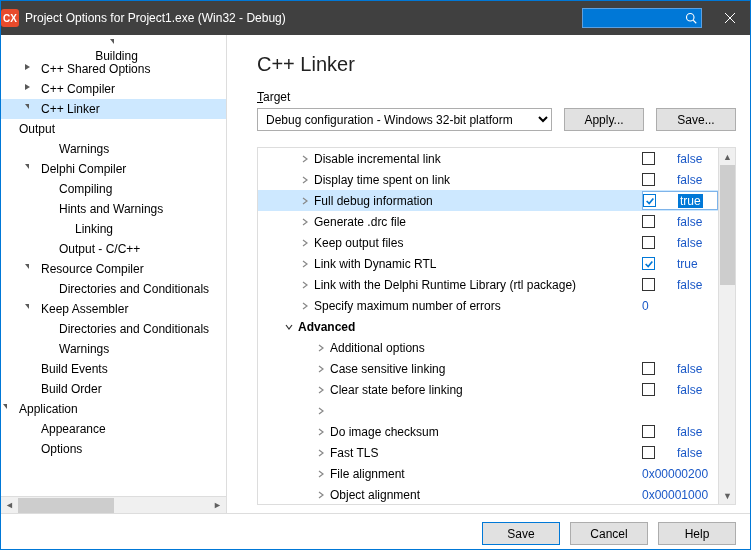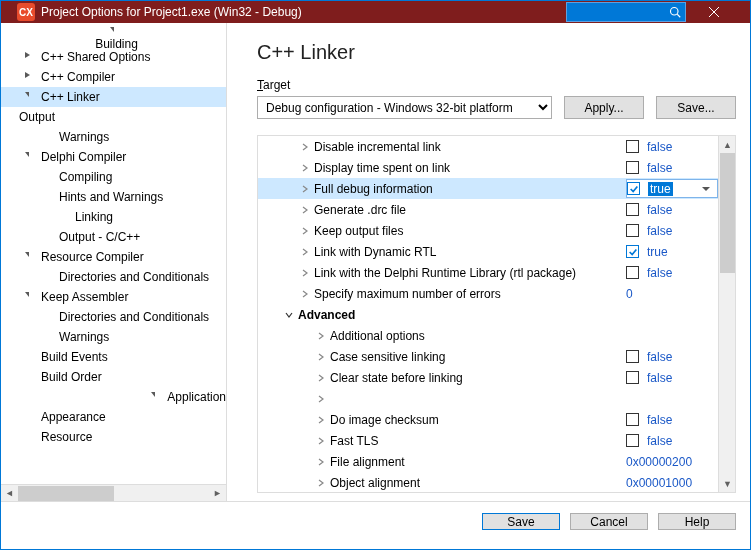--- a/index.html
+++ b/index.html
@@ -1,17 +1,17 @@
 <!DOCTYPE html>
 <html><head>
 <meta charset="utf-8">
 <style>
 *{box-sizing:border-box;font-family:"Segoe UI",Tahoma,sans-serif;font-size:12px;margin:0;padding:0}
 body{background:#fff;width:751px;height:550px;overflow:hidden;border:1px solid #0078d7}
-.titlebar{background:#7f1d1d;height:22px;display:flex;align-items:center;color:#fff;padding:0 16px}
+.titlebar{background:#404040;height:34px;display:flex;align-items:center;color:#fff;padding:0 0}
 .titlebar .logo{width:18px;height:18px;background:#e84b2c;border-radius:3px;display:flex;align-items:center;justify-content:center;font-weight:bold;font-size:10px;color:#fff;margin-right:6px}
 .titlebar .title{flex:1}
 .titlebar .search{width:120px;height:20px;border:1px solid #5da0e0;background:#0078d7;margin-right:8px;display:flex;align-items:center;justify-content:flex-end;padding-right:4px}
 .titlebar .search svg{width:12px;height:12px;stroke:#fff;fill:none;stroke-width:1.5}
 .titlebar .close{width:40px;height:30px;display:flex;align-items:center;justify-content:center;cursor:pointer}
 .titlebar .close svg{width:10px;height:10px;stroke:#fff;stroke-width:1}
 .content{display:flex;height:478px}
 .sidebar{width:226px;border-right:1px solid #ddd;overflow:hidden;display:flex;flex-direction:column}
 .tree{flex:1;overflow-y:auto;padding:4px 0}
 .tree-item{display:flex;align-items:center;height:20px;cursor:pointer;white-space:nowrap}
@@ -35,35 +35,35 @@
 .options-wrap{flex:1;display:flex;border:1px solid #ddd;overflow:hidden;margin-top:6px}
 .options{flex:1;overflow-y:hidden}
 .opt-row{display:flex;align-items:center;height:21px}
 .opt-row.sel{background:#cde8ff}
 .opt-row .indent{flex-shrink:0}
 .opt-row .caret{width:14px;height:14px;display:flex;align-items:center;justify-content:center;flex-shrink:0}
 .opt-row .caret svg{width:10px;height:10px;fill:none;stroke:#888;stroke-width:1.2}
 .opt-row .caret.expanded svg{stroke:#333}
 .opt-row .name{flex:1;white-space:nowrap;overflow:hidden;text-overflow:ellipsis;padding-left:2px}
 .opt-row.group .name{font-weight:bold}
-.opt-row .val{width:92px;display:flex;align-items:center;gap:8px;color:#1a58c7;padding-right:4px}
+.opt-row .val{width:76px;display:flex;align-items:center;gap:22px;color:#1a58c7;padding-right:4px}
 .opt-row .cb{width:13px;height:13px;border:1px solid #333;display:flex;align-items:center;justify-content:center;flex-shrink:0}
 .opt-row .cb.checked{border-color:#0078d7}
 .opt-row .cb.checked svg{width:10px;height:10px;stroke:#0078d7;stroke-width:2;fill:none}
 .opt-row.sel .val{background:#fff;border:1px solid #7eb4ea;height:19px;margin-right:0}
 .opt-row.sel .val .sel-text{background:#0078d7;color:#fff;padding:0 2px}
 .opt-row.sel .val .dd{margin-left:auto;width:14px;display:flex;align-items:center;justify-content:center}
 .opt-row.sel .val .dd svg{width:8px;height:8px;fill:#555}
 .vscroll{width:17px;background:#f0f0f0;border-left:1px solid #ddd;position:relative}
 .vscroll .arrow{width:17px;height:17px;display:flex;align-items:center;justify-content:center;color:#606060;font-size:9px;position:absolute}
 .vscroll .arrow.up{top:0}
 .vscroll .arrow.down{bottom:0}
 .vscroll .thumb{position:absolute;top:17px;width:15px;left:1px;height:120px;background:#cdcdcd}
 .footer{height:40px;border-top:1px solid #ddd;display:flex;align-items:center;justify-content:flex-end;gap:10px;padding:0 14px}
-.footer button{width:78px;height:17px;border:1px solid #adadad;background:#e1e1e1;cursor:pointer}
+.footer button{width:78px;height:23px;border:1px solid #adadad;background:#e1e1e1;cursor:pointer}
 .footer button.primary{border-color:#0078d7}
 </style>
 </head>
 <body>
 
 <div class="titlebar">
   <div class="logo">CX</div>
   <div class="title">Project Options for Project1.exe  (Win32 - Debug)</div>
   <div class="search">
     <svg viewBox="0 0 16 16">
@@ -147,31 +147,31 @@
           <span class="lbl">Warnings</span>
         </div>
         <div class="tree-item" style="padding-left: 22px;">
           <span class="tree-caret" style="visibility: hidden;"></span>
           <span class="lbl">Build Events</span>
         </div>
         <div class="tree-item" style="padding-left: 22px;">
           <span class="tree-caret" style="visibility: hidden;"></span>
           <span class="lbl">Build Order</span>
         </div>
-        <div class="tree-item header" style=" justify-content: flex-end;">
+        <div class="tree-item header" style="">
           <span class="tree-caret expanded"></span>
           <span class="lbl">Application</span>
         </div>
         <div class="tree-item" style="padding-left: 22px;">
           <span class="tree-caret" style="visibility: hidden;"></span>
           <span class="lbl">Appearance</span>
         </div>
         <div class="tree-item" style="padding-left: 22px;">
           <span class="tree-caret" style="visibility: hidden;"></span>
-          <span class="lbl">Resource</span>
+          <span class="lbl">Options</span>
         </div>
       </div>
     <div class="hscroll">
       <div class="arrow">◄</div>
       <div class="track">
           <div class="thumb"></div>
         </div>
       <div class="arrow">►</div>
     </div>
   </div>

